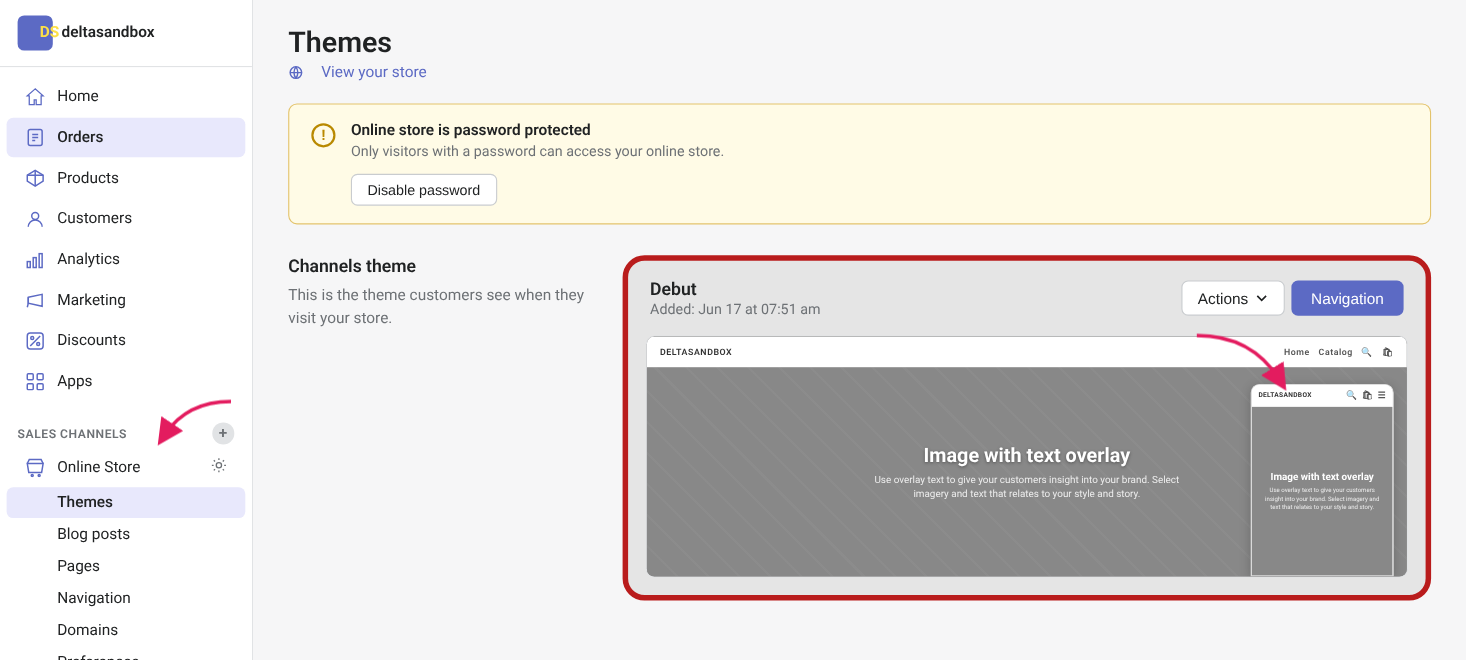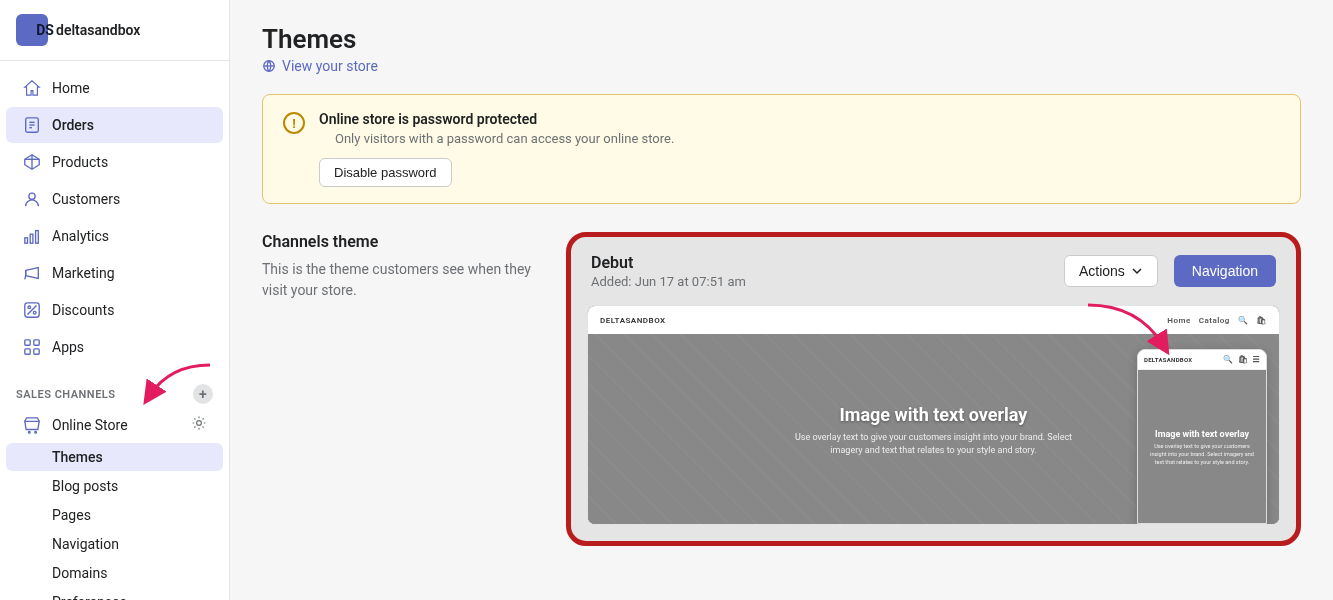--- a/index.html
+++ b/index.html
@@ -21,21 +21,21 @@
       display: flex;
       align-items: center;
       gap: 8px;
       border-bottom: 1px solid #e1e3e5;
     }
     .sidebar-logo-box {
       width: 32px; height: 32px;
       background: #5c6ac4;
       border-radius: 6px;
       display: flex; align-items: center; justify-content: center;
-      color: #0f172a; font-weight: bold; font-size: 14px; padding-left: 26px;
+      color: #fde047; font-weight: bold; font-size: 14px; padding-left: 26px;
     }
     .sidebar-logo-text { font-size: 14px; font-weight: 600; color: #202223; }
     .nav-section { padding: 8px 0; }
     .nav-item {
       display: flex;
       align-items: center;
       gap: 10px;
       padding: 8px 16px;
       font-size: 14px;
       color: #202223;
@@ -91,21 +91,21 @@
       background: #f6f6f7;
     }
 
     .page-title {
       font-size: 26px;
       font-weight: 600;
       color: #202223;
       margin-bottom: 4px;
     }
     .view-store-link {
-      display: flex; align-items: center; gap: 6px;
+      display: flex; align-items: center; gap: 16px;
       font-size: 14px; color: #5c6ac4; cursor: pointer;
       margin-bottom: 20px;
     }
     .view-store-link svg { width: 14px; height: 14px; }
 
     
     .banner {
       background: #fffbe6;
       border: 1px solid #e3c36c;
       border-radius: 8px;
@@ -118,21 +118,21 @@
     .banner-icon {
       width: 22px; height: 22px; flex-shrink: 0;
       border: 2px solid #b98900;
       border-radius: 50%;
       display: flex; align-items: center; justify-content: center;
       color: #b98900; font-weight: bold; font-size: 13px;
       margin-top: 1px;
     }
     .banner-content { flex: 1; }
     .banner-title { font-size: 14px; font-weight: 600; color: #202223; margin-bottom: 4px; }
-    .banner-desc { font-size: 13px; color: #6d7175; margin-bottom: 12px; margin-left: 16px; }
+    .banner-desc { font-size: 13px; color: #6d7175; margin-bottom: 12px; }
     .disable-btn {
       border: 1px solid #c9cccf;
       background: #fff;
       border-radius: 6px;
       padding: 6px 14px;
       font-size: 13px;
       color: #202223;
       cursor: pointer;
     }
 
@@ -162,21 +162,21 @@
     }
     .theme-card-header {
       display: flex;
       align-items: center;
       justify-content: space-between;
       padding: 16px 20px;
     }
     .theme-name { font-size: 16px; font-weight: 600; color: #202223; }
     .theme-added { font-size: 13px; color: #6d7175; margin-top: 2px; }
     .theme-actions {
-      display: flex; gap: 16px; align-items: center;
+      display: flex; gap: 6px; align-items: center;
     }
     .actions-btn {
       border: 1px solid #c9cccf;
       background: #fff;
       border-radius: 6px;
       padding: 7px 14px;
       font-size: 14px;
       color: #202223;
       cursor: pointer;
       display: flex; align-items: center; gap: 6px;

